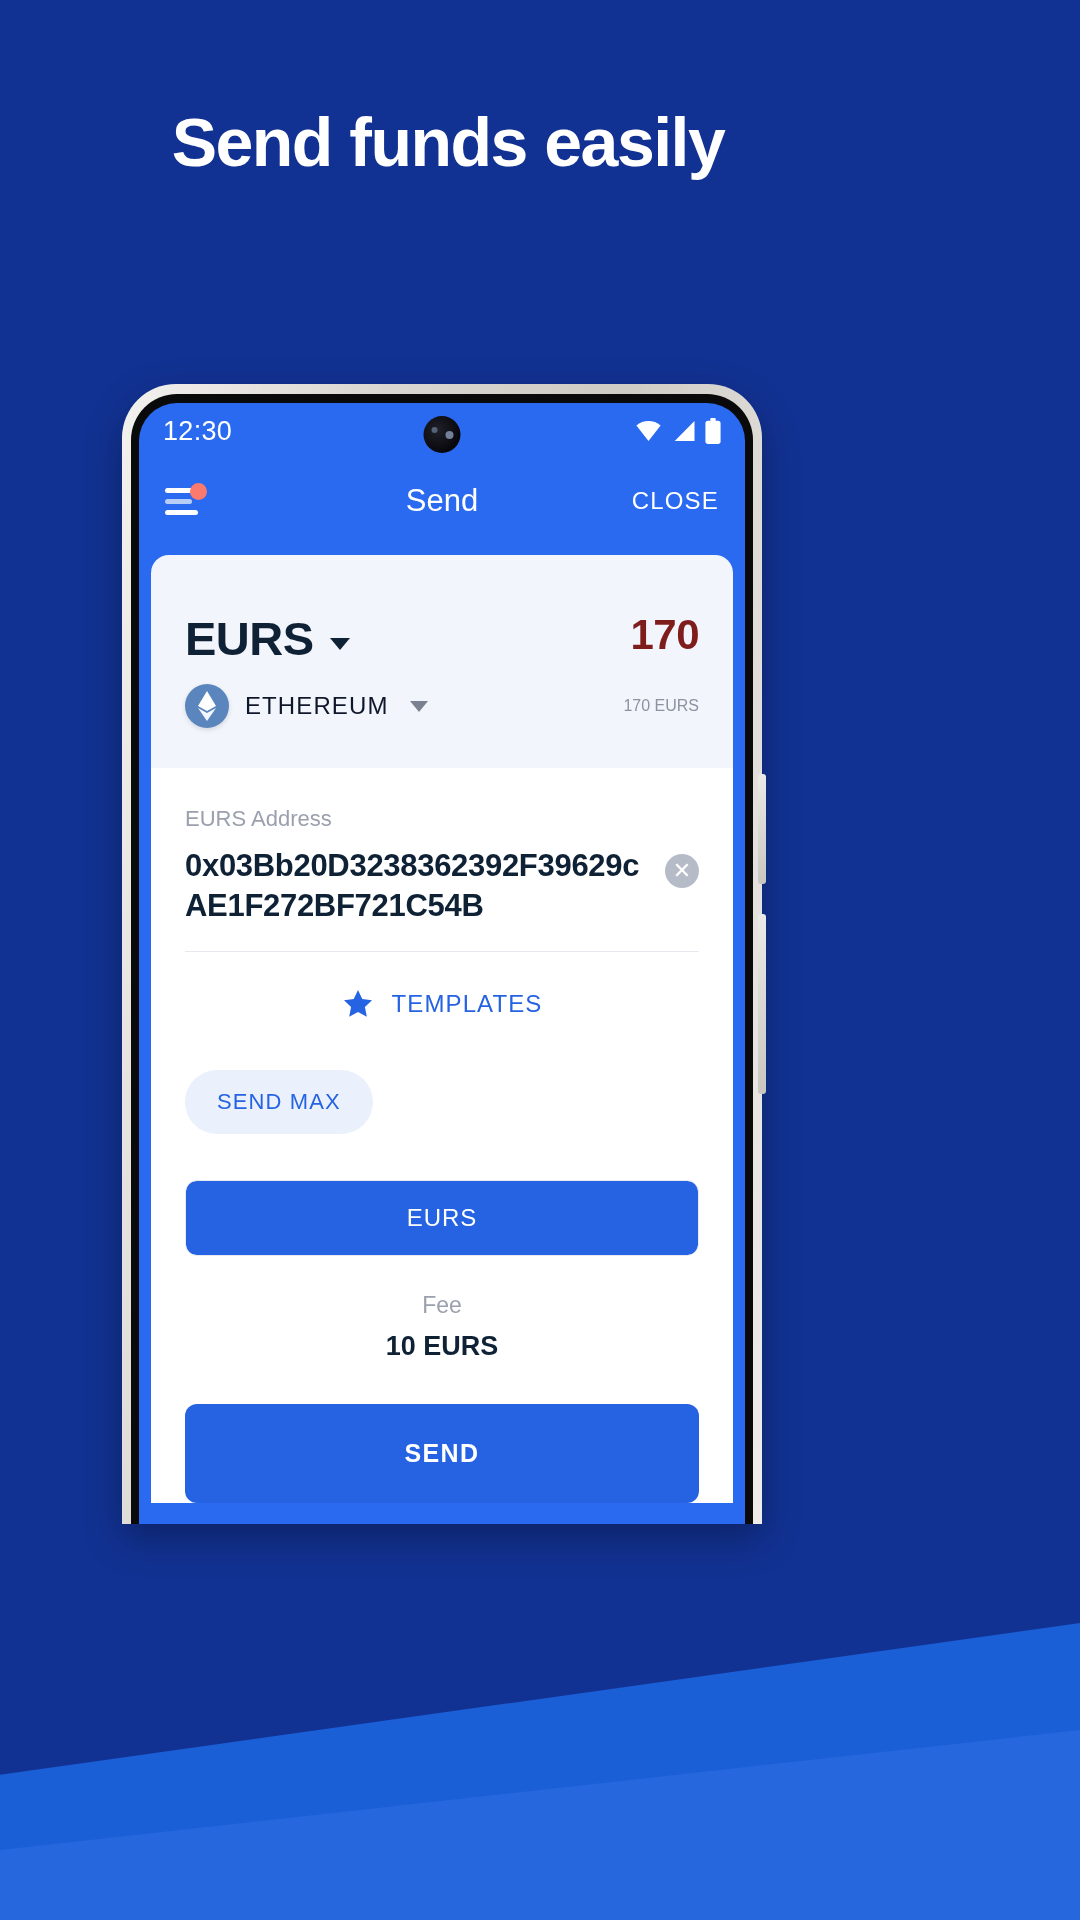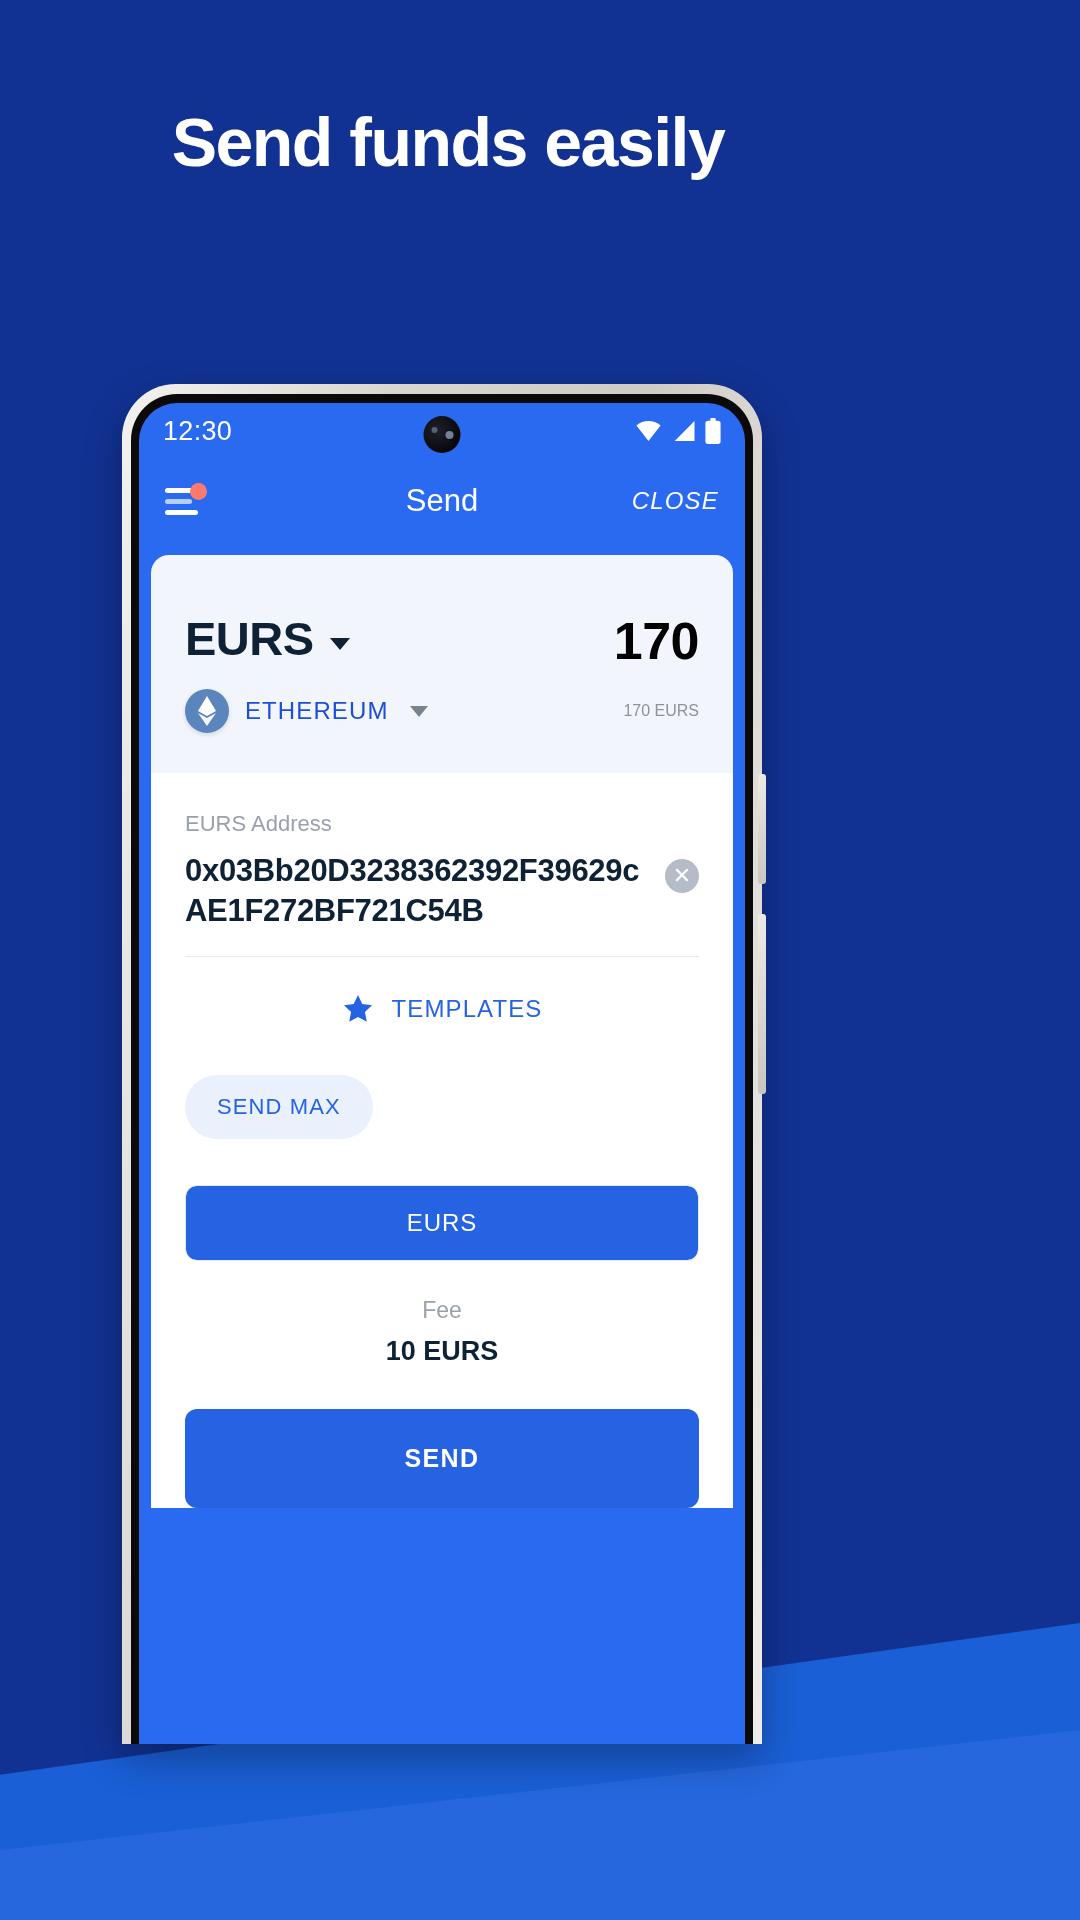--- a/index.html
+++ b/index.html
@@ -28,21 +28,21 @@
   .headline{
     position:absolute; top:103px; left:0; width:896px;
     text-align:center; color:#ffffff;
     font-size:68px; font-weight:bold; letter-spacing:-1.5px;
     z-index:5;
   }
 
   
   .phone{
     position:absolute; left:122px; top:384px;
-    width:640px; height:1360px;
+    width:640px; height:1140px;
     z-index:4;
   }
   .phone-frame{
     position:absolute; inset:0;
     border-radius:54px 54px 0 0;
     background:linear-gradient(100deg,#f3f1ee 0%,#d9d6d1 32%,#cfccc6 60%,#efedea 100%);
     box-shadow:0 14px 38px rgba(0,0,0,.30);
   }
   .phone-black{
     position:absolute; left:9px; top:10px; right:9px; bottom:0;
@@ -104,52 +104,52 @@
   .burger .dot{
     position:absolute; right:-2px; top:-3px; width:17px; height:17px;
     border-radius:50%; background:#fb7a6e;
   }
   .appbar-title{
     position:absolute; left:0; width:100%; text-align:center;
     font-size:31px; color:#fff; font-weight:400; pointer-events:none;
   }
   .appbar-close{
     margin-left:auto; color:#fff; font-size:24px;
-    letter-spacing:1.2px; font-weight:500; z-index:2; cursor:pointer;font-style:italic;
+    letter-spacing:1.2px; font-weight:500; z-index:2; cursor:pointer;
   }
 
   
   .card{
     margin:12px 12px 0 12px;
     background:#f2f5fc;
     border-radius:18px 18px 0 0;
     padding:56px 34px 40px 34px;
   }
   .card-row1{ display:flex; align-items:flex-start; justify-content:space-between; }
   .ticker{
     display:flex; align-items:center; gap:16px;
     font-size:47px; font-weight:bold; color:#0e2135; letter-spacing:-.5px;
   }
   .caret-dark{
     width:0; height:0; border-left:10px solid transparent;
     border-right:10px solid transparent; border-top:12px solid #0e2135;
     margin-top:10px;
   }
-  .amount{ font-size:52px; font-weight:bold; color:#000000; letter-spacing:-.5px; }
+  .amount{ font-size:42px; font-weight:bold; color:#7f1d1d; letter-spacing:-.5px; }
   .card-row2{
     display:flex; align-items:center; justify-content:space-between; margin-top:18px;
   }
   .chain{ display:flex; align-items:center; gap:16px; }
   .eth-badge{
     width:44px; height:44px; border-radius:50%;
     background:#5a86bd;
     display:flex; align-items:center; justify-content:center;
     box-shadow:0 2px 5px rgba(0,0,0,.12);
   }
-  .chain-name{ font-size:24px; color:#1d4ed8; letter-spacing:1.1px; }
+  .chain-name{ font-size:24px; color:#0f172a; letter-spacing:1.1px; }
   .caret-grey{
     width:0; height:0; border-left:9px solid transparent;
     border-right:9px solid transparent; border-top:11px solid #7b828f;
     margin-left:6px;
   }
   .sub-amount{ font-size:16px; color:#8c93a0; }
 
   
   .sheet{
     margin:0 12px; background:#ffffff; padding:38px 34px 0 34px;

